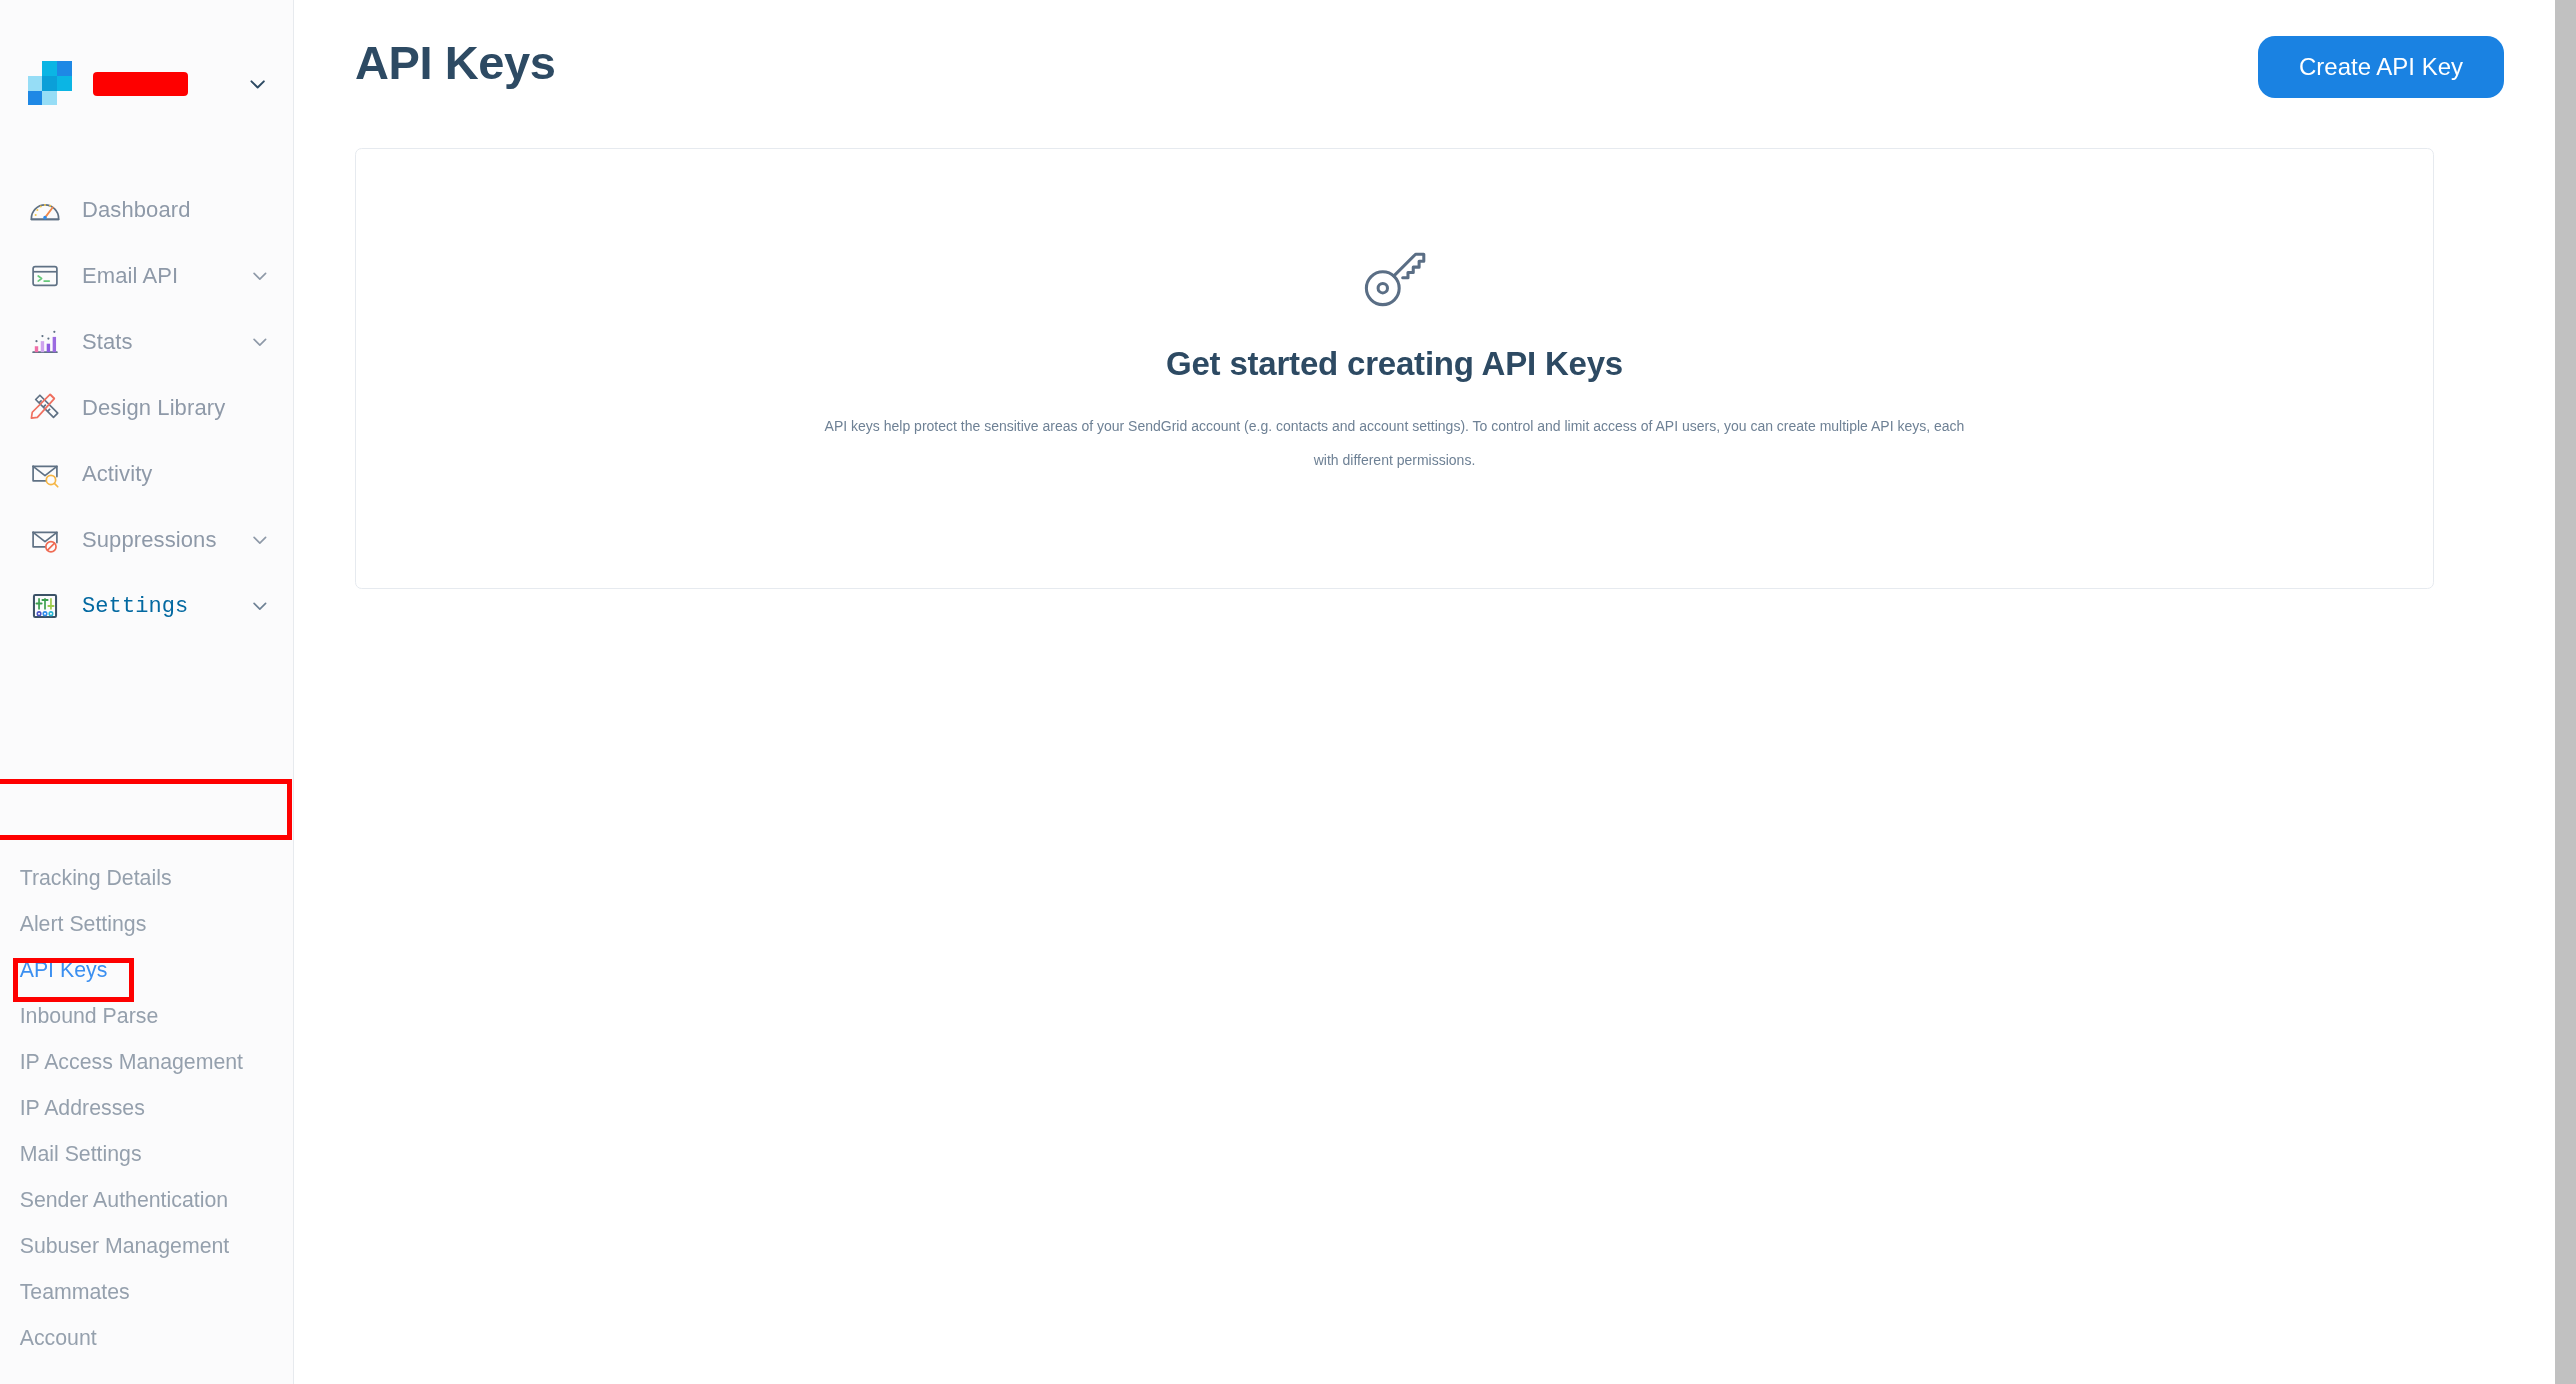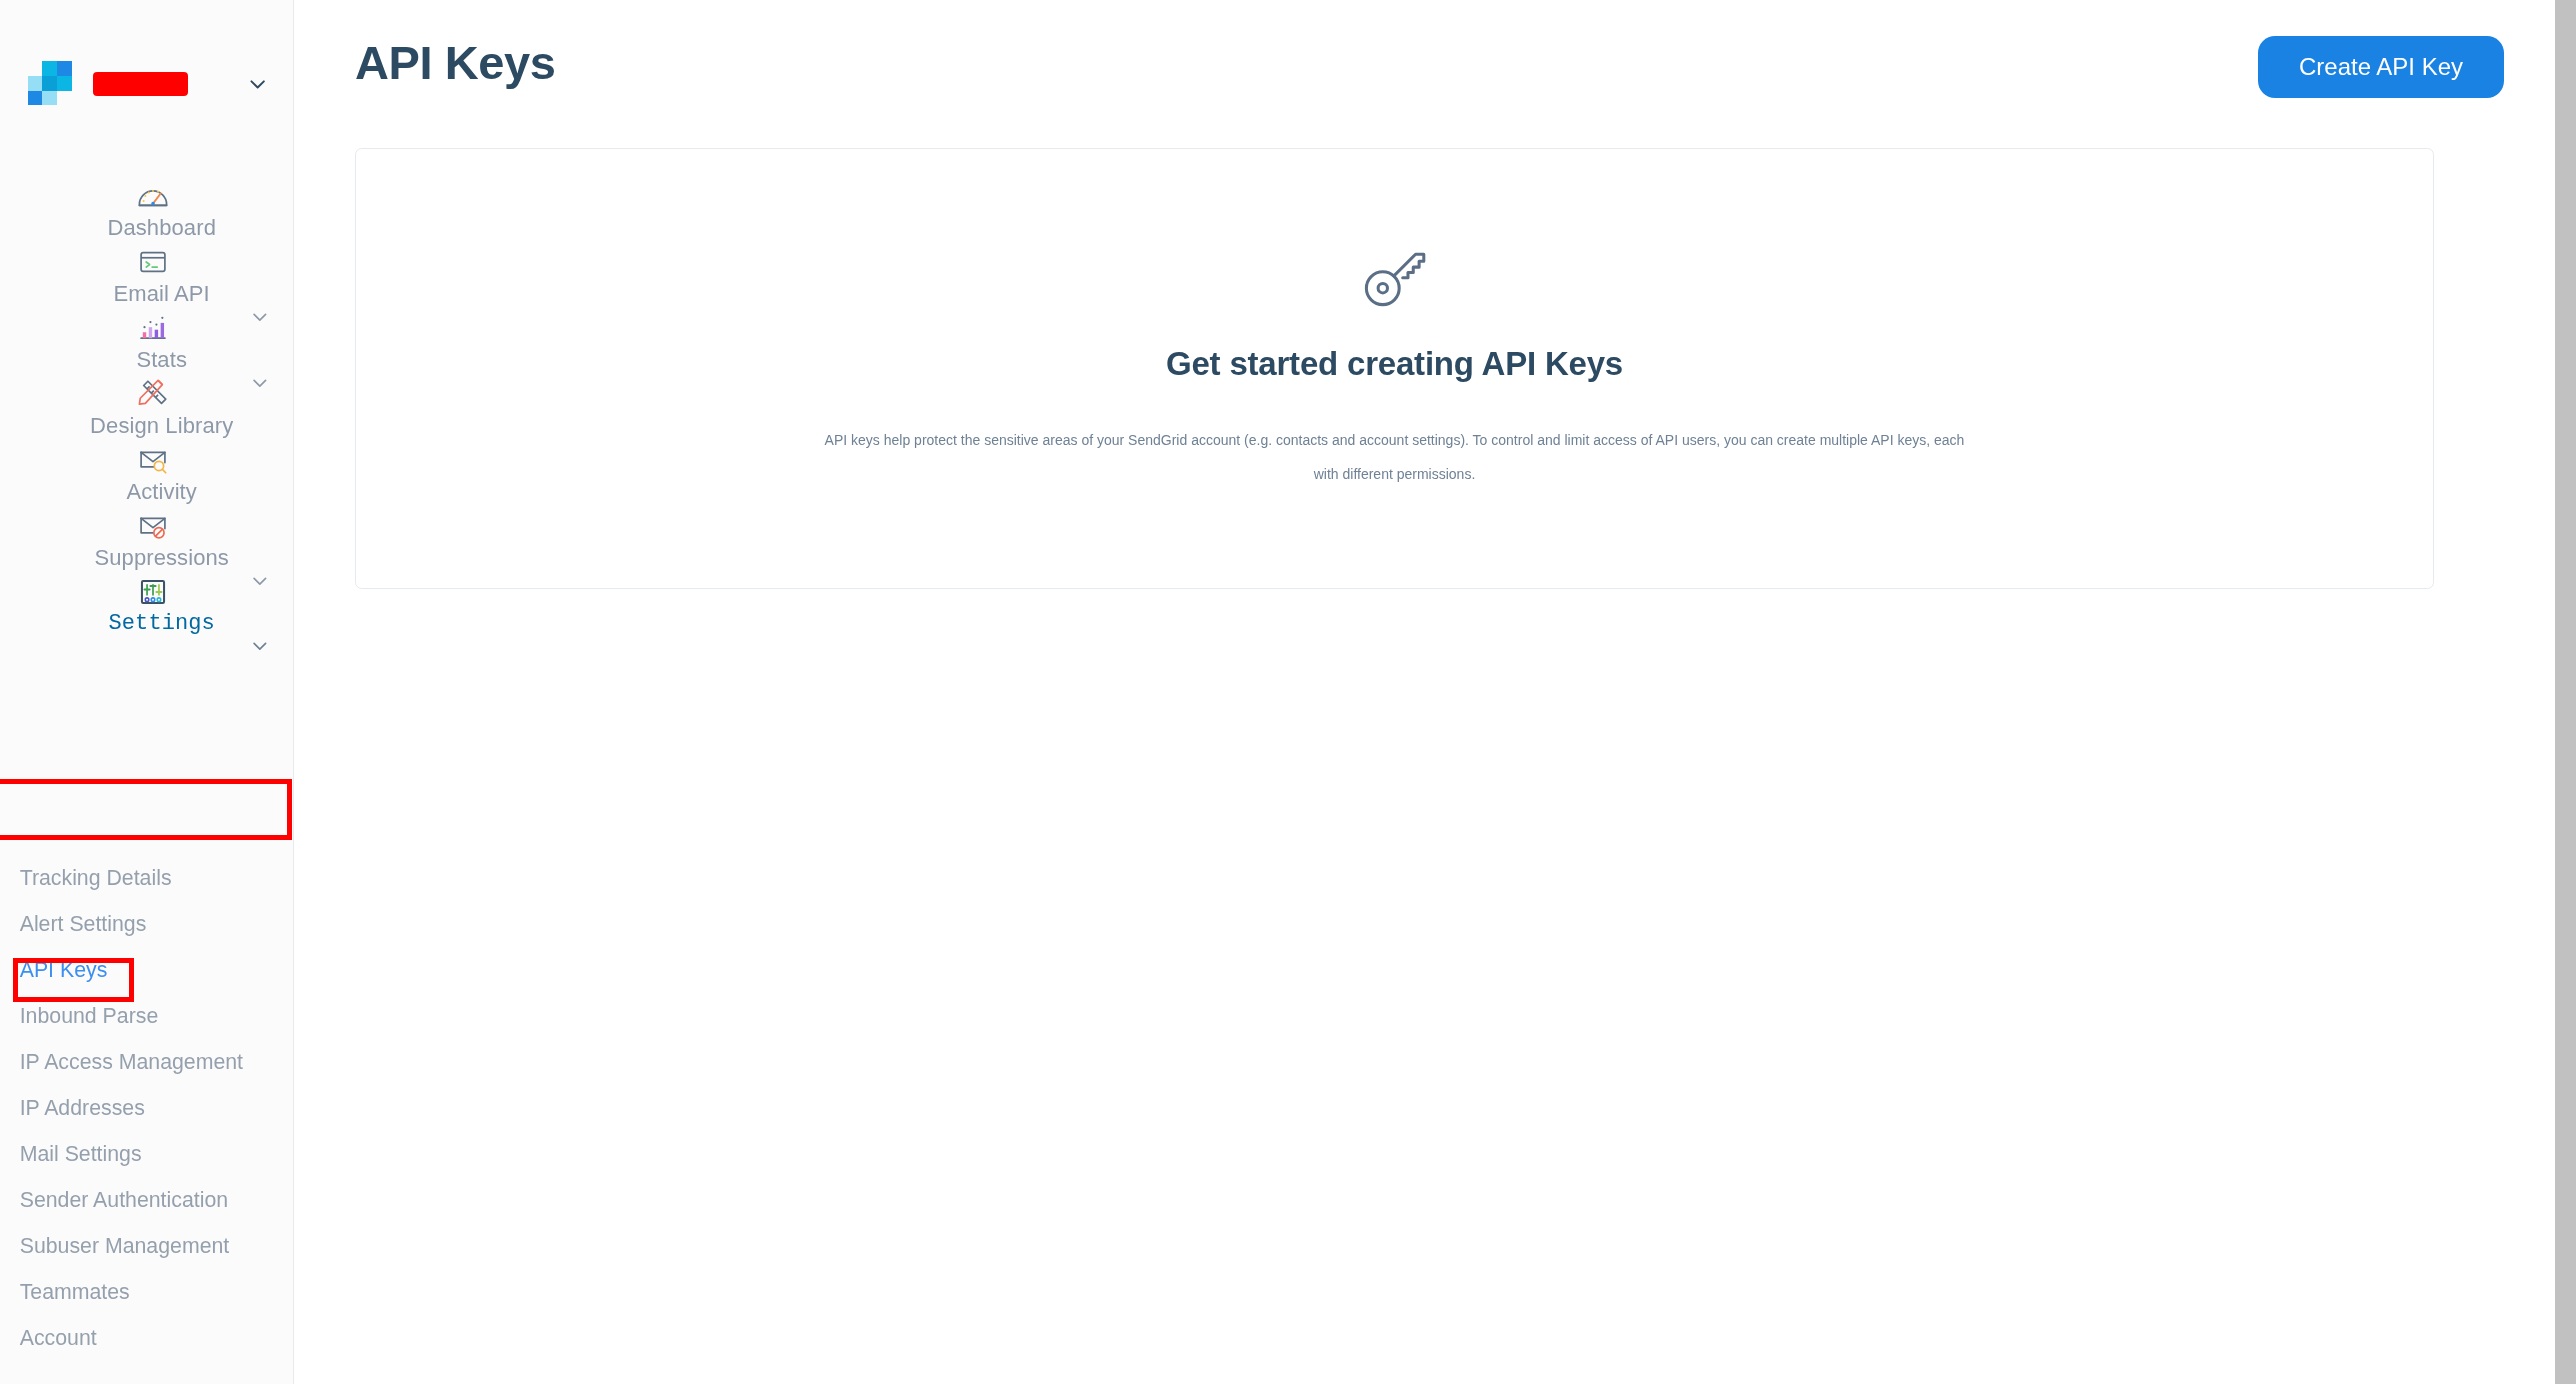--- a/index.html
+++ b/index.html
@@ -80,25 +80,24 @@
     top: 177px;
     left: 0;
     width: 294px;
   }
 
   .nav-item {
     position: relative;
     display: flex;
     align-items: center;
     height: 66px;
-    padding-left: 36px;
+    padding-left: 26px;
     padding-right: 24.6px;
     cursor: pointer;
     text-decoration: none;
-    flex-direction: column;
   }
 
   .nav-icon {
     width: 38px;
     height: 38px;
     flex: 0 0 38px;
     display: flex;
     align-items: center;
     justify-content: center;
   }
@@ -234,21 +233,21 @@
     display: flex;
     justify-content: center;
     margin-bottom: 28px;
   }
 
   .empty-title {
     font-size: 33px;
     font-weight: bold;
     color: #2d4a63;
     letter-spacing: -0.2px;
-    margin-bottom: 40px;
+    margin-bottom: 26px;
   }
 
   .empty-body {
     font-size: 14px;
     line-height: 34px;
     color: #6e8195;
     width: 1165px;
     margin: 0 auto;
   }
 

